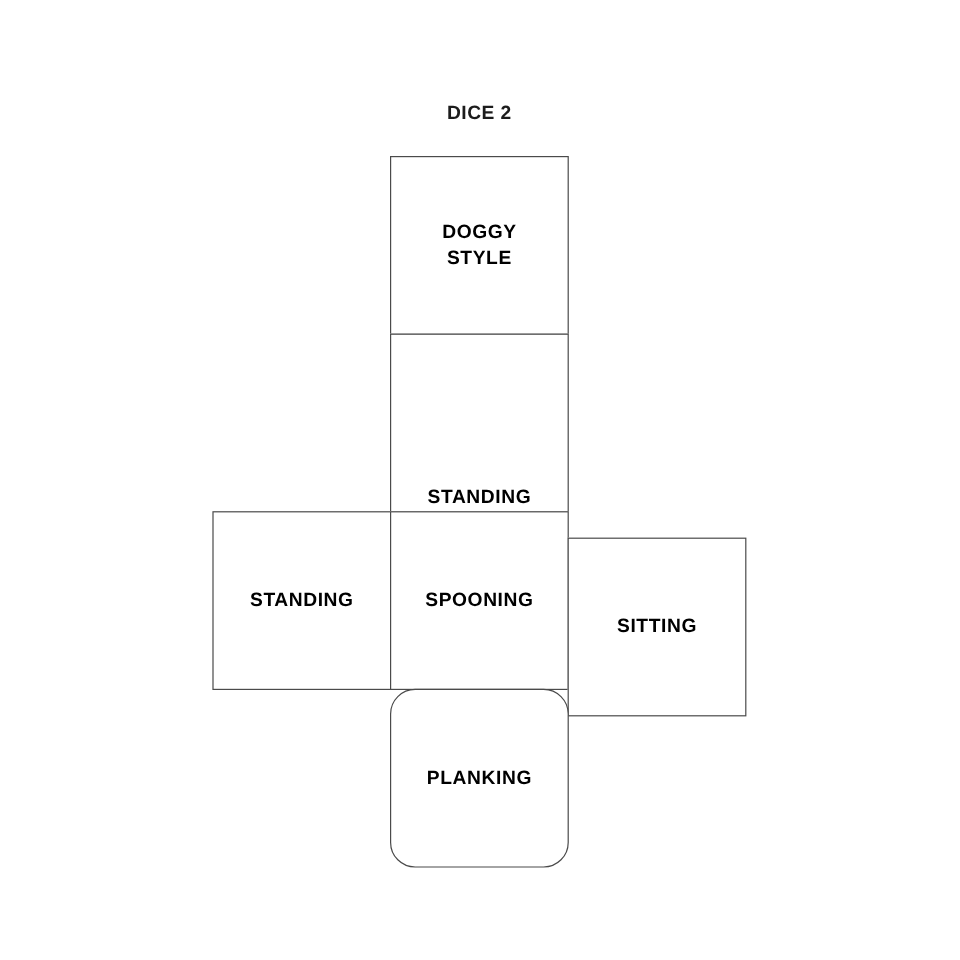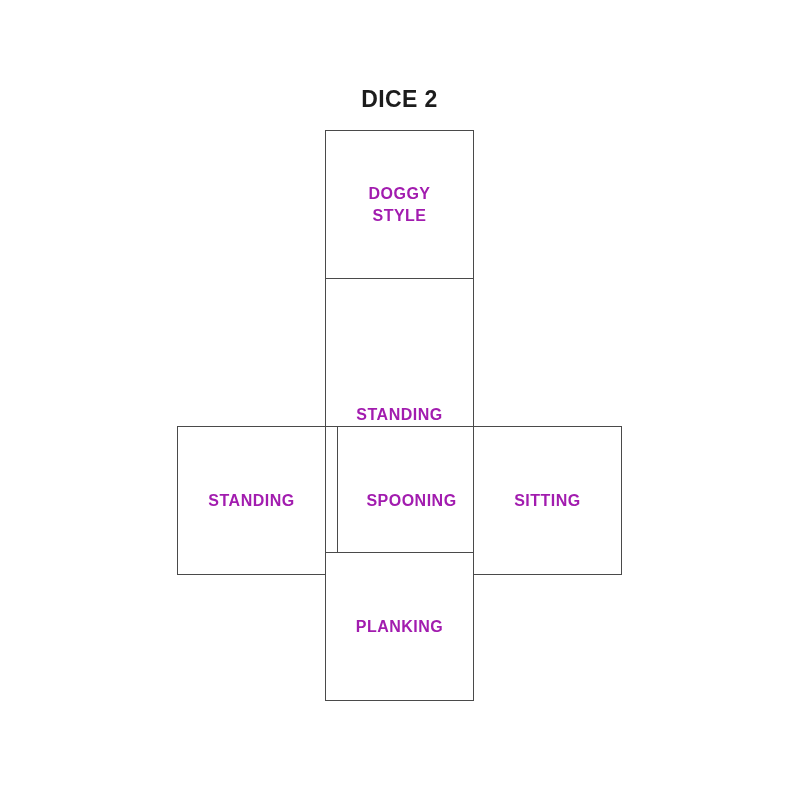--- a/index.html
+++ b/index.html
@@ -16,21 +16,21 @@
     height: 800px;
     background: #ffffff;
     overflow: hidden;
   }
   .diagram-title {
     position: absolute;
     left: 325px;
     top: 86px;
     width: 149px;
     text-align: center;
-    font-size: 23px;
+    font-size: 16px;
     font-weight: bold;
     letter-spacing: 0.4px;
     color: #1c1c1c;
     white-space: nowrap;
   }
   .dice-face {
     position: absolute;
     width: 149px;
     height: 149px;
     box-sizing: border-box;
@@ -38,44 +38,44 @@
     background: #ffffff;
     display: flex;
     align-items: center;
     justify-content: center;
   }
   .dice-face .face-label {
     font-size: 16px;
     font-weight: bold;
     letter-spacing: 0.5px;
     line-height: 1.35;
-    color: #a21caf;
+    color: #000000;
     text-align: center;
     white-space: pre-line;
   }
 </style>
 </head>
 <body>
 
 <div id="canvas">
   <div class="diagram-title">DICE 2</div>
   <div id="net">
       <div class="dice-face" style="left: 325px; top: 130px;">
         <span class="face-label">DOGGY
 STYLE</span>
       </div>
       <div class="dice-face" style="left: 325px; top: 278px; align-items: flex-end;">
         <span class="face-label">STANDING</span>
       </div>
       <div class="dice-face" style="left: 177px; top: 426px;">
         <span class="face-label">STANDING</span>
       </div>
-      <div class="dice-face" style="left: 325px; top: 426px; margin-left: 12px;">
+      <div class="dice-face" style="left: 325px; top: 426px;">
         <span class="face-label">SPOONING</span>
       </div>
-      <div class="dice-face" style="left: 473px; top: 426px;">
+      <div class="dice-face" style="left: 473px; top: 448px;">
         <span class="face-label">SITTING</span>
       </div>
-      <div class="dice-face" style="left: 325px; top: 552px;">
+      <div class="dice-face" style="left: 325px; top: 574px; border-radius: 21px;">
         <span class="face-label">PLANKING</span>
       </div>
     </div>
 </div>
 
 </body></html>

